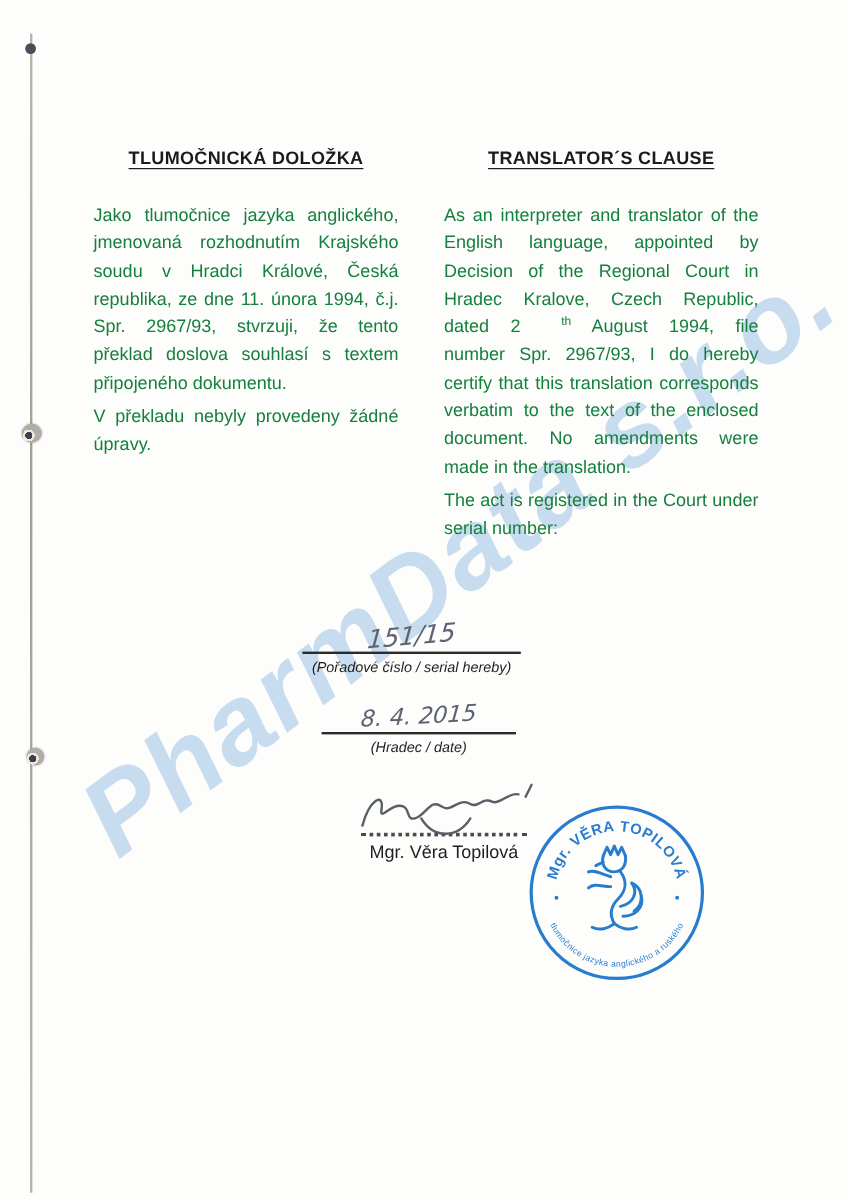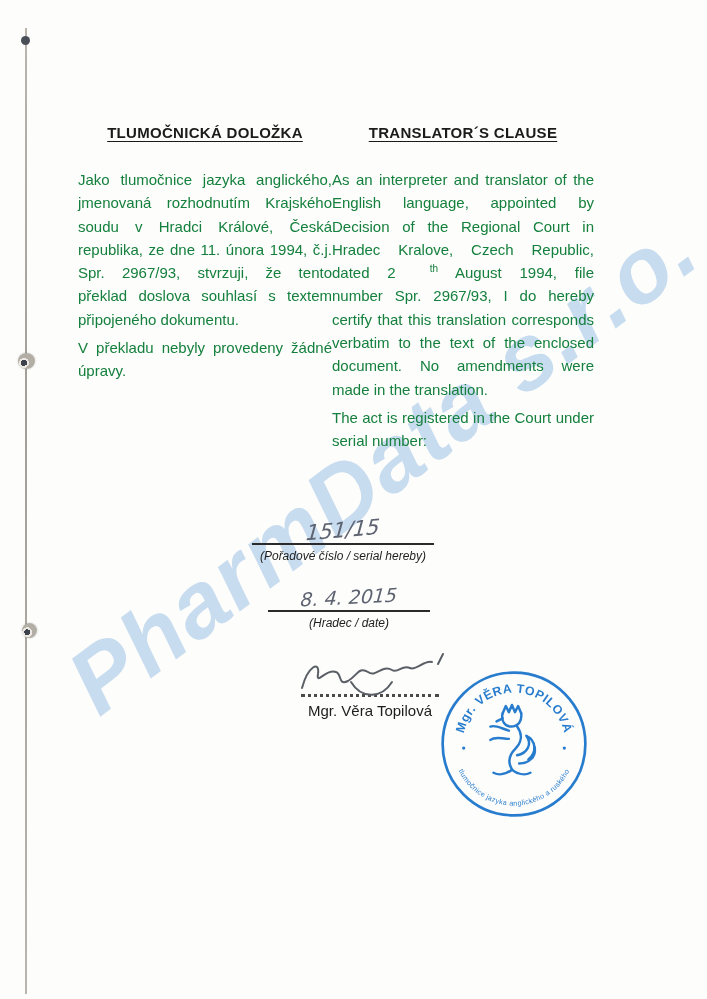--- a/index.html
+++ b/index.html
@@ -35,21 +35,21 @@
     position:absolute; border-radius:50%; z-index:3;
     background:radial-gradient(circle at 35% 62%, #3c414c 0 3px, #ece9e3 3px 5px, #b3aea5 5px 8px);
     box-shadow:0 0 2px rgba(0,0,0,0.25);
   }
   .grommet-top { left:18px; top:353px; width:17px; height:16px; }
   .grommet-bottom { left:22px; top:623px; width:15px; height:15px; }
 
   
   .columns {
     position:absolute; left:78px; top:124px; width:554px; z-index:4;
-    display:grid; grid-template-columns:254px 262px; 
+    display:grid; grid-template-columns:254px 262px; column-gap:38px;
   }
   .heading {
     text-align:center; font-weight:bold; font-size:15px; color:#1b1b1b;
     text-decoration:underline; text-underline-offset:3px;
     letter-spacing:0.3px; margin-bottom:27px; white-space:nowrap;
   }
   .para {
     font-size:15px; line-height:23.3px; text-align:justify;
     color:#15803d; margin-bottom:5px;
   }

